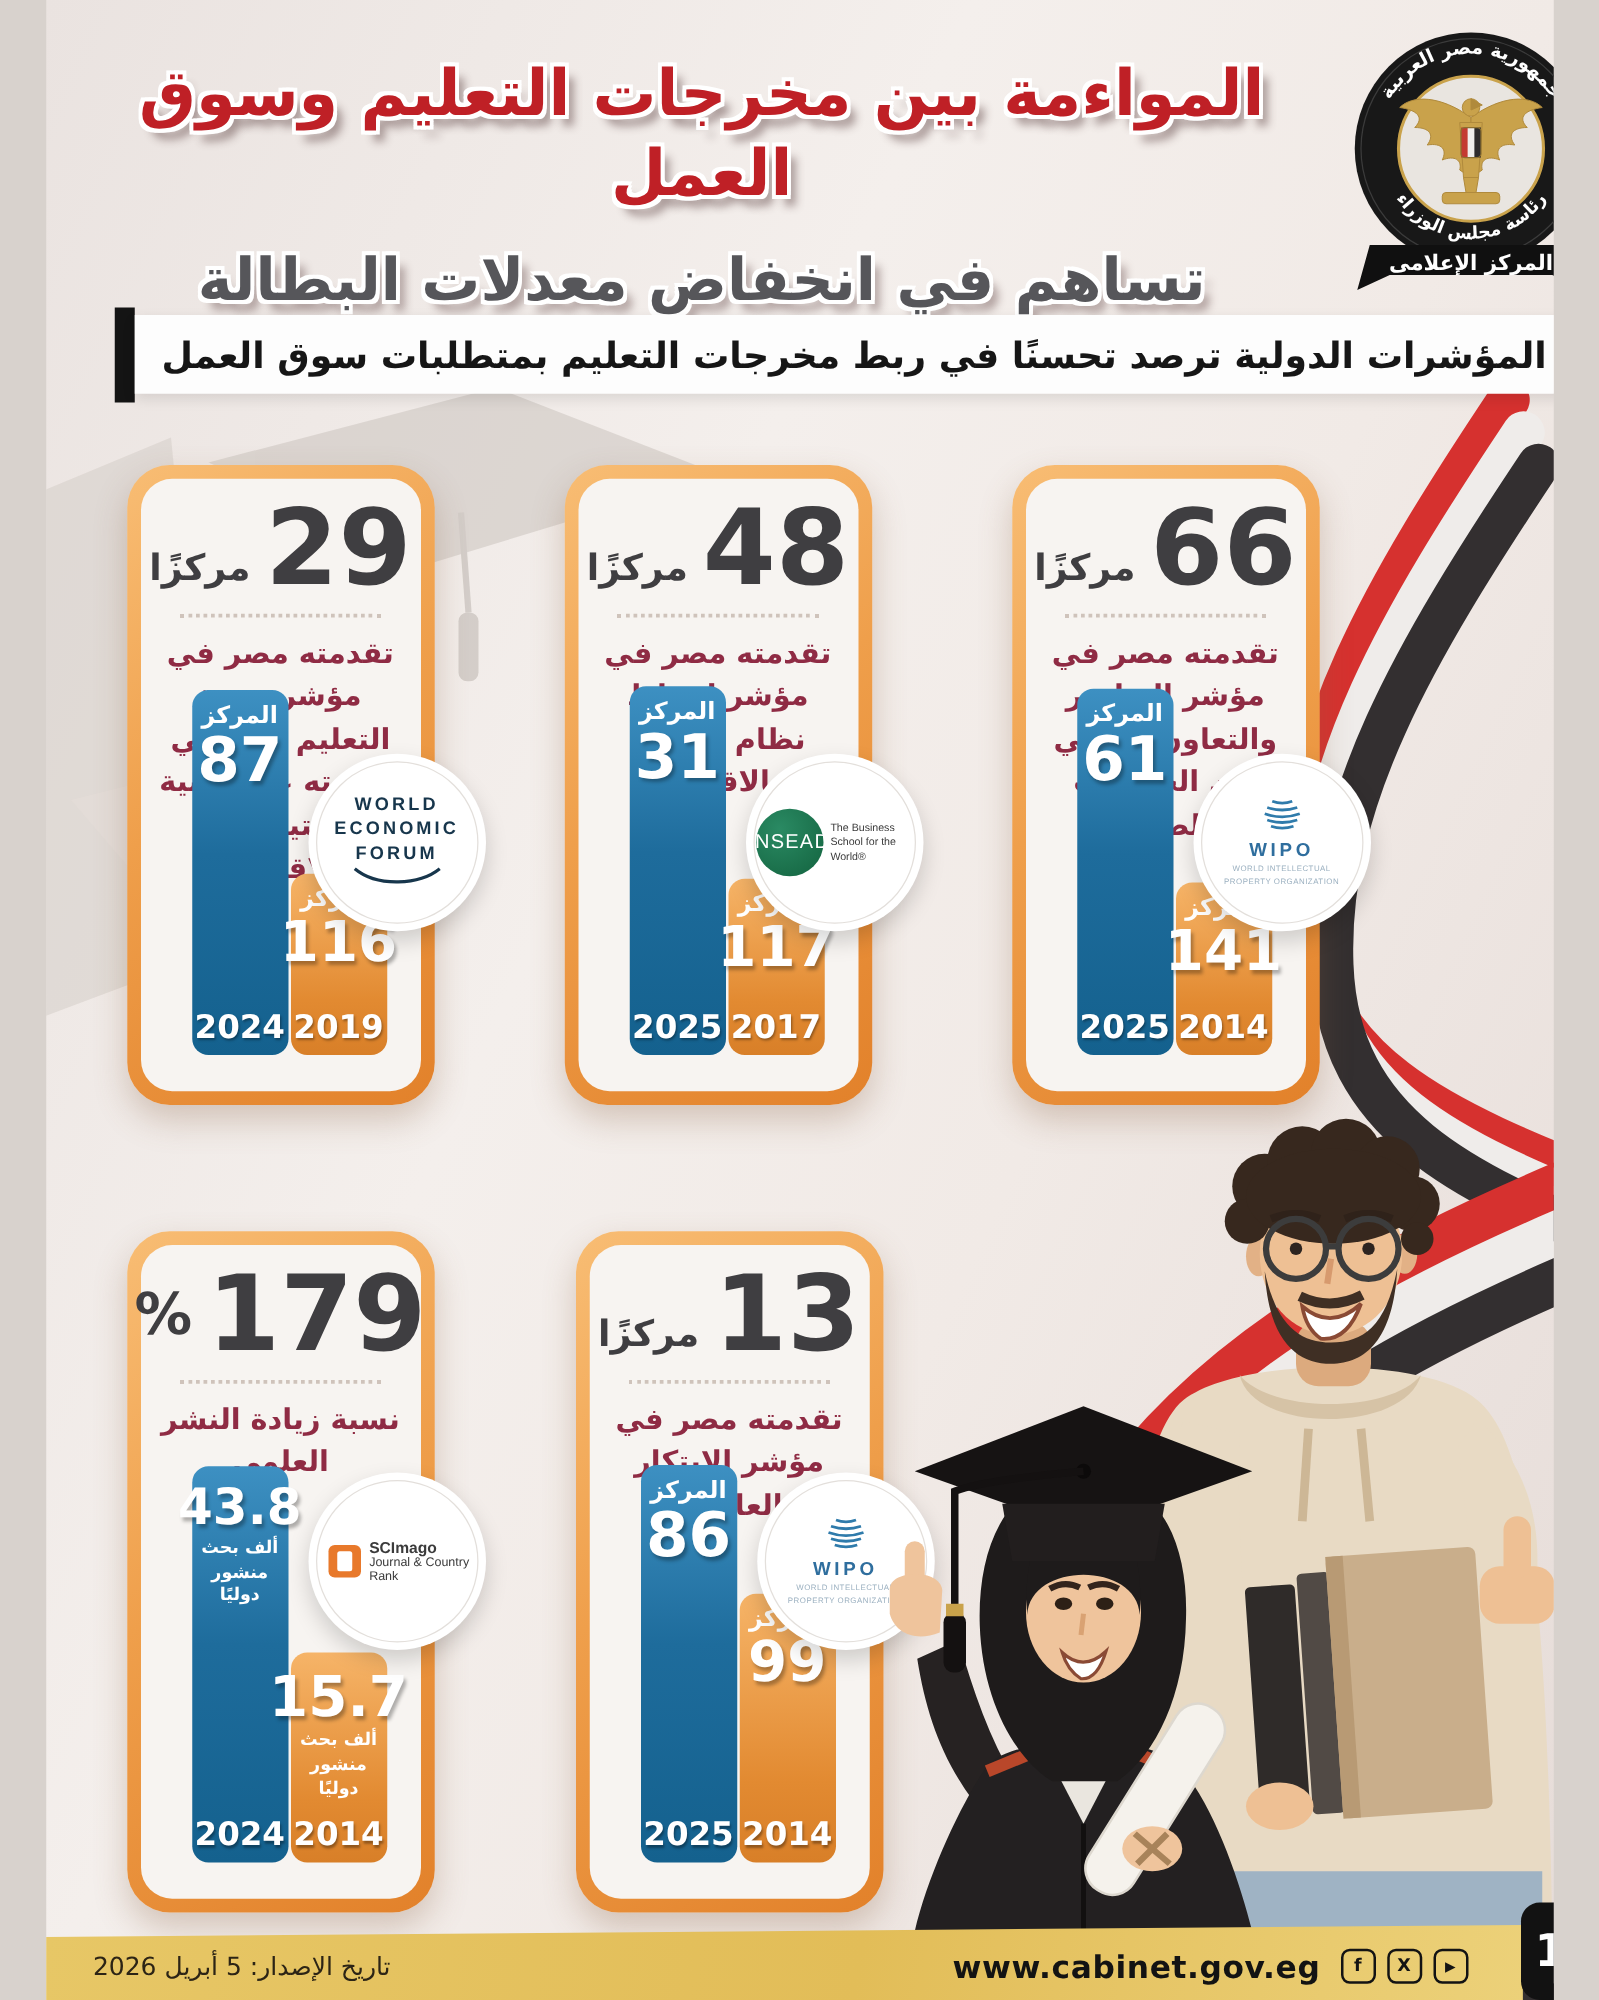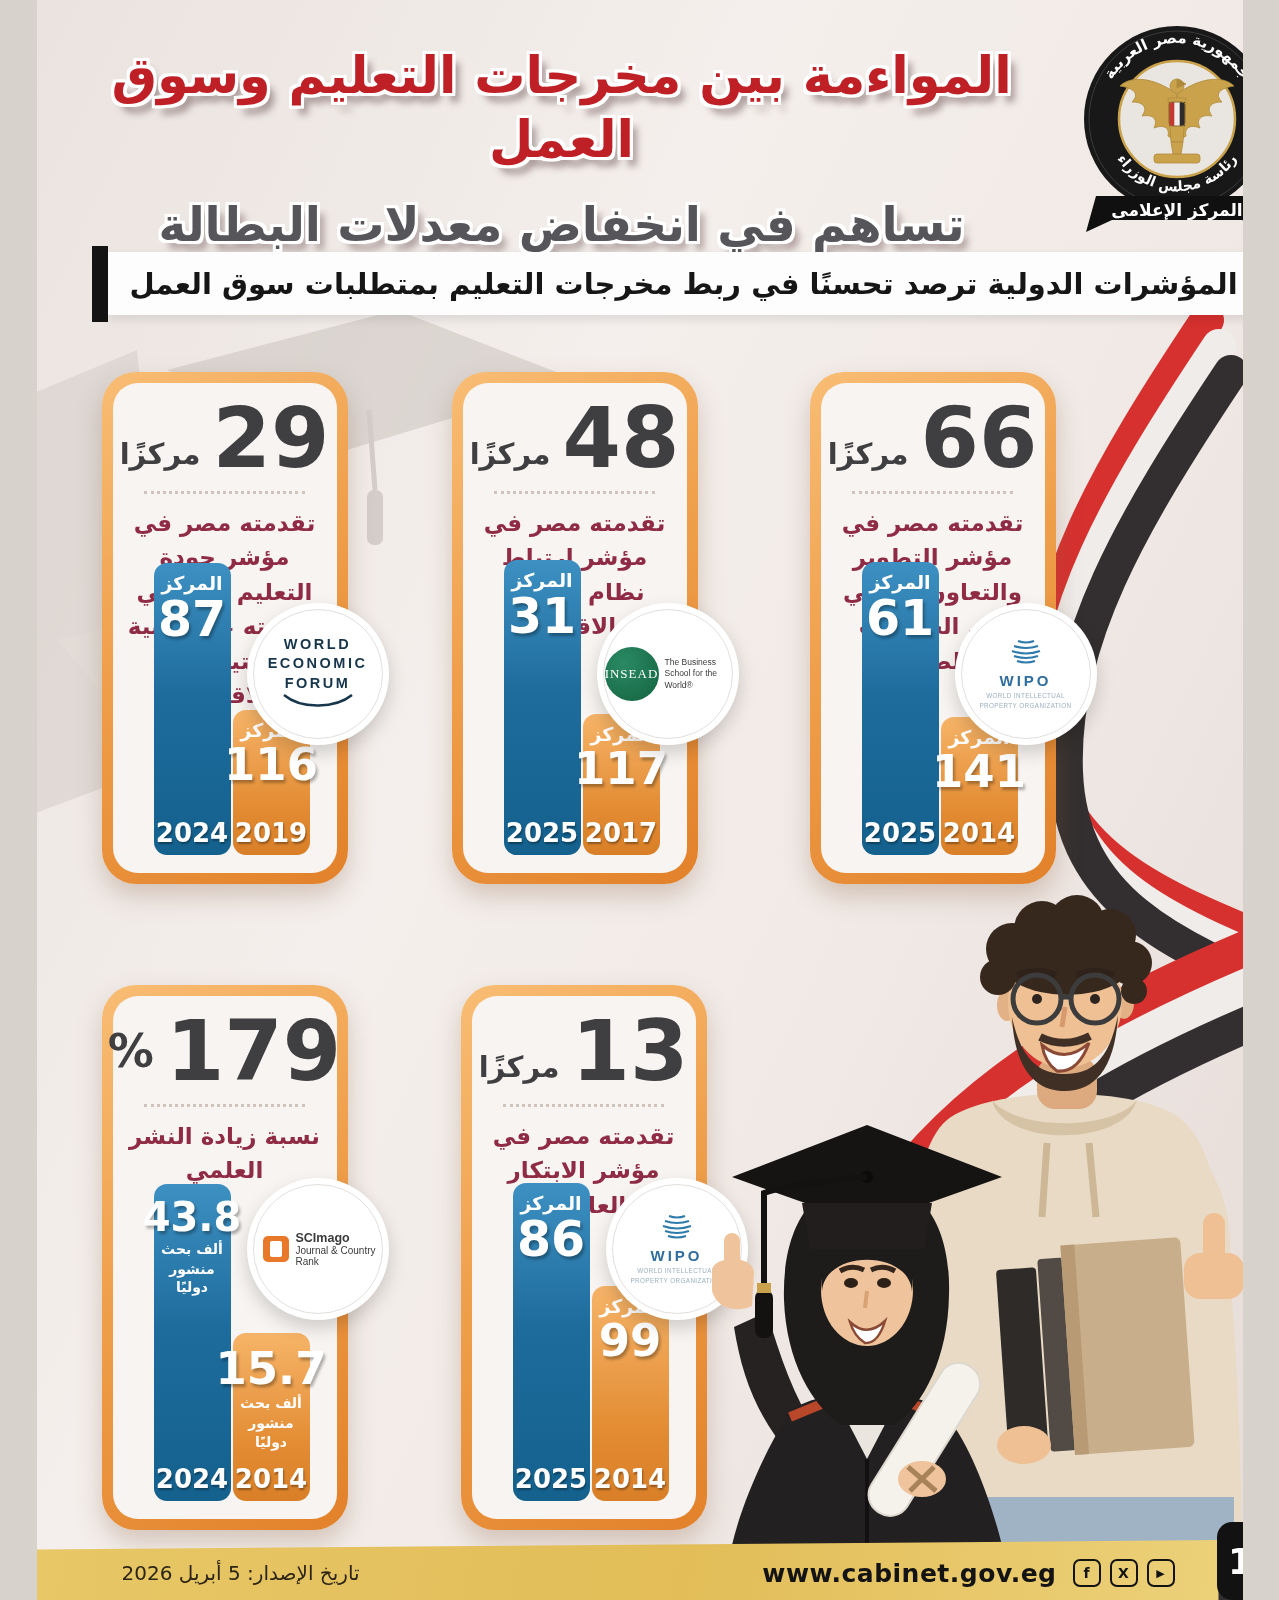--- a/index.html
+++ b/index.html
@@ -31,40 +31,40 @@
     background:linear-gradient(145deg,#f8bd74,#ef9f4b 45%,#e2812a);
     box-shadow:0 12px 26px rgba(140,100,70,.30); }
   .card-inner { position:relative; width:100%; height:100%; background:#f7f4f1; border-radius:25px; overflow:visible; }
   .val-row { display:flex; justify-content:center; align-items:flex-end; gap:12px; padding-top:16px; }
   .val { font-size:84px; font-weight:bold; color:#3f3e41; line-height:.95; }
   .unit { font-size:29px; font-weight:bold; color:#3f3e41; margin-bottom:8px; }
   .unit-pct { font-size:46px; margin-bottom:14px; }
   .dots { width:72%; margin:12px auto 12px; border-top:3px dotted #cfc3bb; }
   .desc { font-size:23px; font-weight:bold; color:#8f2b44; line-height:1.5; text-align:center; padding:0 14px; }
 
-  .chart { position:absolute; left:0; right:0; bottom:18px; }
+  .chart { position:absolute; left:0; right:0; bottom:29px; }
   .bar { position:absolute; bottom:0; width:77px; border-radius:13px; display:flex; flex-direction:column; align-items:center; }
   .bar.blue { left:41px; background:linear-gradient(180deg,#3d90c2 0%,#1e6c9c 45%,#14618e 100%); }
   .bar.orange { left:120px; background:linear-gradient(180deg,#f6b468 0%,#e28a31 70%,#d87f28 100%); }
   .bar-label { margin-top:9px; font-size:19px; font-weight:bold; color:#fff; }
   .bar-value { font-size:49px; font-weight:bold; color:#fff; line-height:1.05; text-shadow:2px 3px 3px rgba(0,0,0,.3); }
   .bar-value.small { font-size:40px; margin-top:12px; }
   .bar.orange .bar-value { font-size:45px; }
   .bar-sub { font-size:14px; font-weight:bold; color:#fff; line-height:1.3; text-align:center; margin-top:2px; }
   .bar-year { position:absolute; bottom:7px; left:0; right:0; text-align:center; font-size:26px; font-weight:bold; color:#fff; text-shadow:1px 2px 2px rgba(0,0,0,.35); }
 
   .logo-circle { position:absolute; width:142px; height:142px; right:-52px; background:#fff; border-radius:50%;
     box-shadow:0 8px 18px rgba(0,0,0,.17); display:flex; align-items:center; justify-content:center; z-index:3; }
   .logo-circle::before { content:""; position:absolute; inset:6px; border:1px solid #e3dfdb; border-radius:50%; }
   .logo-content { direction:ltr; text-align:center; }
   .wef-line { font-family:"Liberation Sans",sans-serif; font-size:14.5px; font-weight:bold; letter-spacing:2.5px; color:#17364c; line-height:1.35; }
   .insead-row { display:flex; align-items:center; gap:6px; direction:ltr; }
   .insead-circle { width:54px; height:54px; border-radius:50%; background:radial-gradient(circle at 35% 30%,#2a8a63,#13633f);
     display:flex; align-items:center; justify-content:center; }
-  .insead-brand { font-family:Liberation Serif, serif; font-size:13px; letter-spacing:1px; color:#fff; }
+  .insead-brand { font-family:Liberation Sans, sans-serif; font-size:16px; letter-spacing:1px; color:#fff; }
   .insead-tag { font-size:8.5px; color:#3a3a3a; width:66px; text-align:left; line-height:1.3; font-family:"Liberation Sans",sans-serif; }
   .wipo-brand { font-family:"Liberation Sans",sans-serif; font-size:15px; font-weight:bold; letter-spacing:3px; color:#2f6e9e; margin-top:2px; }
   .wipo-tag { font-family:"Liberation Sans",sans-serif; font-size:6.3px; letter-spacing:.4px; color:#9bb0c0; width:116px; line-height:1.45; margin:2px auto 0; }
   .sci-row { display:flex; align-items:center; gap:7px; direction:ltr;padding-left:16px; }
   .sci-icon { width:26px; height:26px; background:#e8792b; border-radius:5px; position:relative; flex:0 0 auto; }
   .sci-icon::after { content:""; position:absolute; left:7px; top:5px; width:12px; height:16px; background:#fff; border-radius:2px; }
   .sci-text { text-align:left; font-family:"Liberation Sans",sans-serif; color:#3b3b3b; }
   .sci-name { font-size:12.5px; font-weight:bold; }
   .sci-tag { font-size:10px; }
 
@@ -72,21 +72,21 @@
   .photo { position:absolute; z-index:4; }
   .photo-woman { z-index:5; }
 
   
   .stripes-corner { position:absolute; left:1225px; top:1430px; width:54px; height:170px; z-index:0;
     background:repeating-linear-gradient(135deg,#f2efec 0 9px,#e4dfda 9px 18px); opacity:.7; }
   .footer { position:absolute; left:0; top:1540px; width:1182px; height:60px; z-index:6;
     background:linear-gradient(100deg,#e7c766 0%,#e2bd58 55%,#ecd179 100%);
     clip-path:polygon(0 16%, 100% 0, 100% 100%, 0 100%);
     display:flex; align-items:center; justify-content:space-between; padding:6px 44px 0 38px; direction:ltr; }
-  .issue-date { font-size:20px; color:#2c2415; direction:rtl;margin-left:47px; }
+  .issue-date { font-size:20px; color:#2c2415; direction:rtl; }
   .footer-right { display:flex; align-items:center; gap:16px; direction:ltr; }
   .website { font-size:25px; font-weight:bold; color:#131313; letter-spacing:.5px; }
   .socials { display:flex; gap:9px; }
   .social-box { width:28px; height:28px; border:2.5px solid #131313; border-radius:7px; display:flex; align-items:center; justify-content:center;
     font-size:14px; font-weight:bold; color:#131313; }
   .page-tab { position:absolute; left:1180px; top:1522px; width:48px; height:78px; background:#121212; border-radius:15px; z-index:7;
     display:flex; align-items:center; justify-content:center; color:#fff; font-size:36px; font-weight:bold; }
 </style>
 </head>
 <body>

